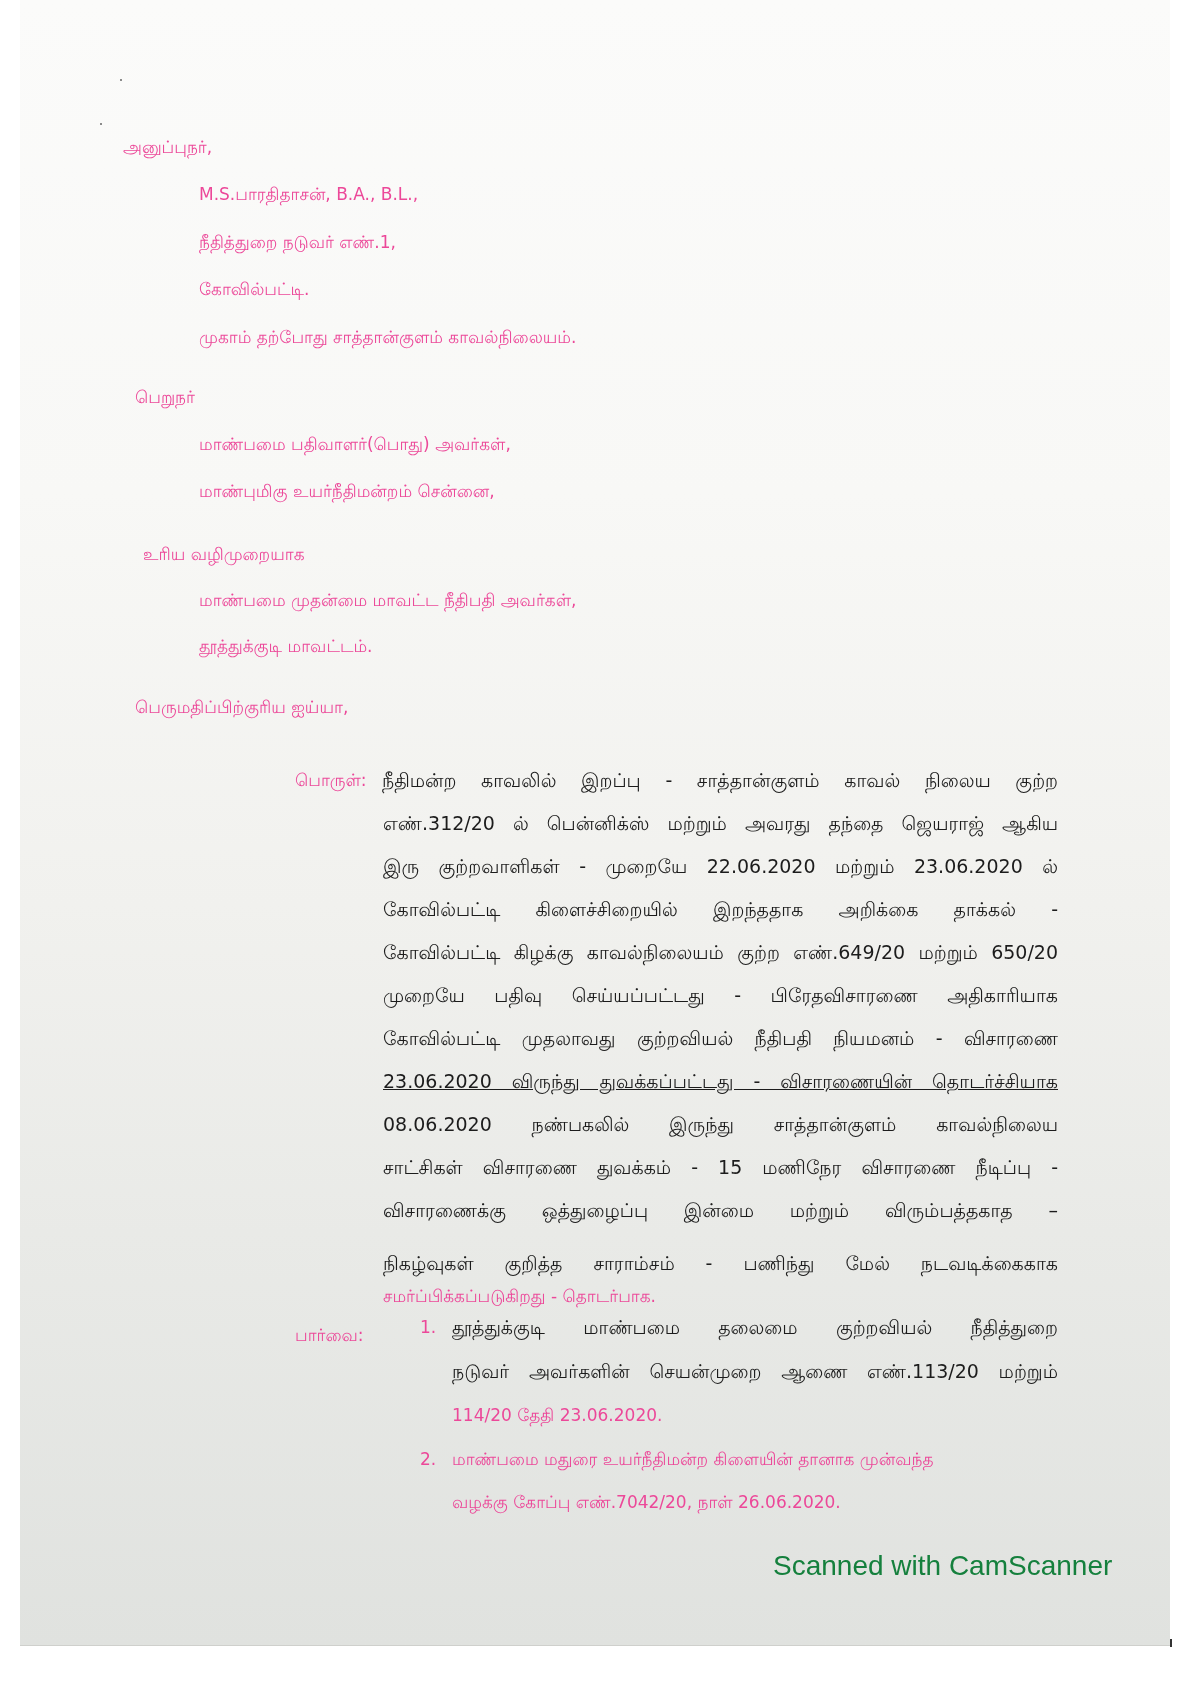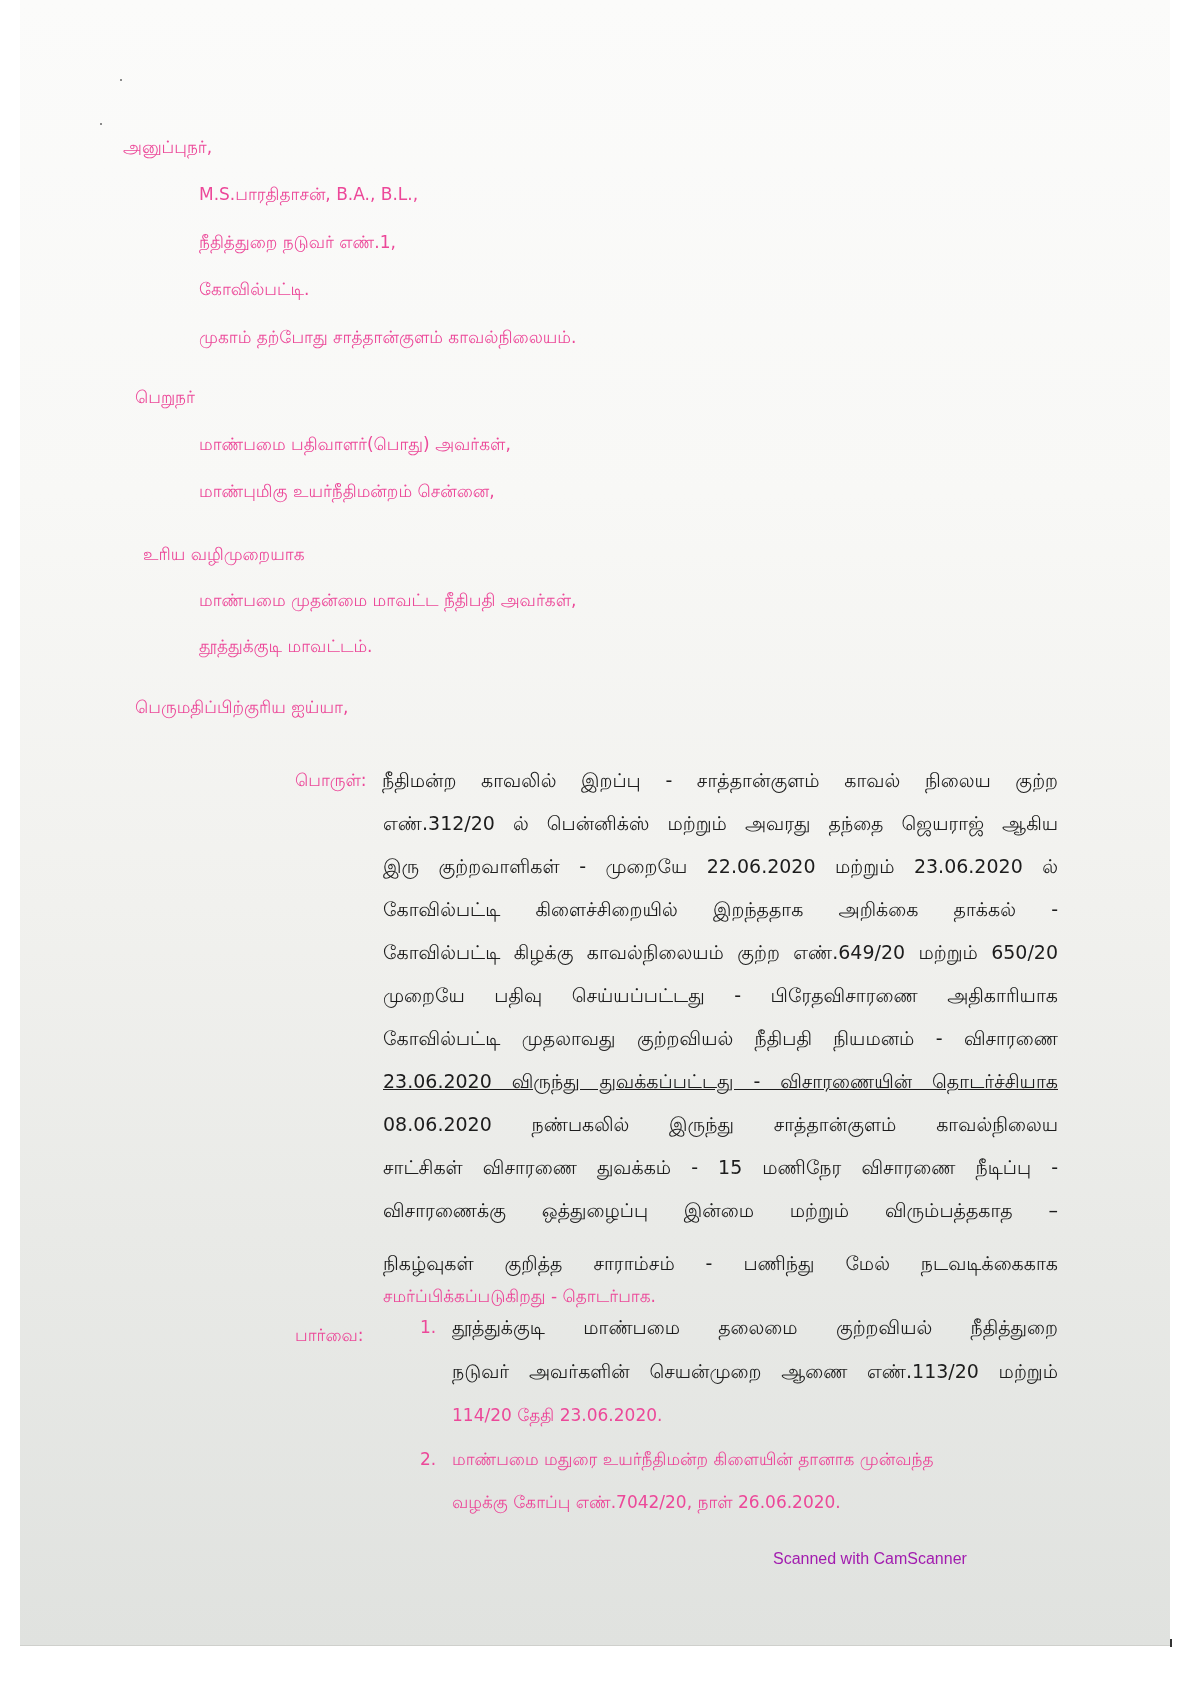--- a/index.html
+++ b/index.html
@@ -52,22 +52,22 @@
       text-align: justify;
       text-align-last: justify;
       white-space: normal;
       color: #1c1c1c;
     }
     .footer {
       position: absolute;
       left: 773px;
       top: 1550px;
       font-family: "Liberation Sans", sans-serif;
-      font-size: 16px;
-      color: #a21caf;
+      font-size: 28px;
+      color: #15803d;
       white-space: nowrap;
     }
     .dot {
       position: absolute;
       width: 2px;
       height: 2px;
       background: #666;
       border-radius: 1px;
     }
   </style>

